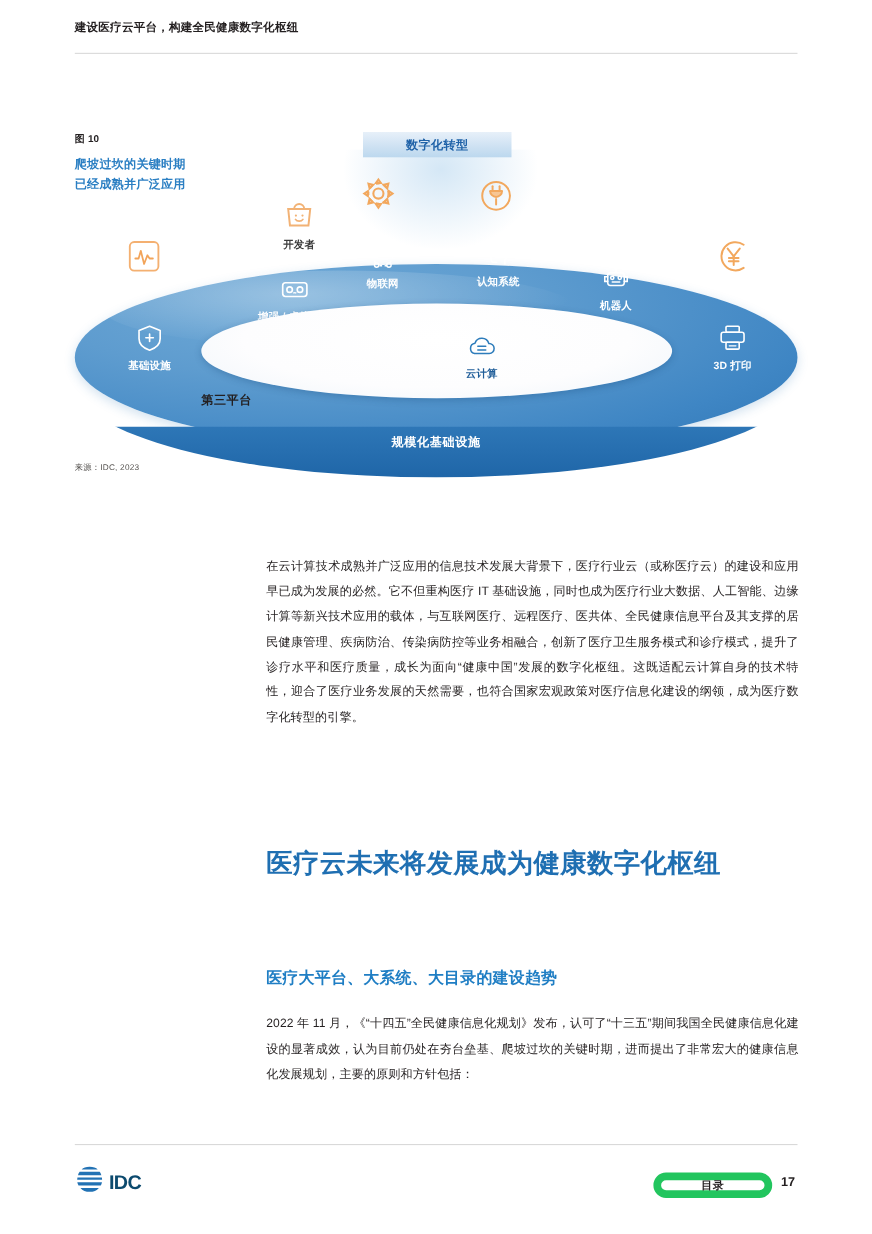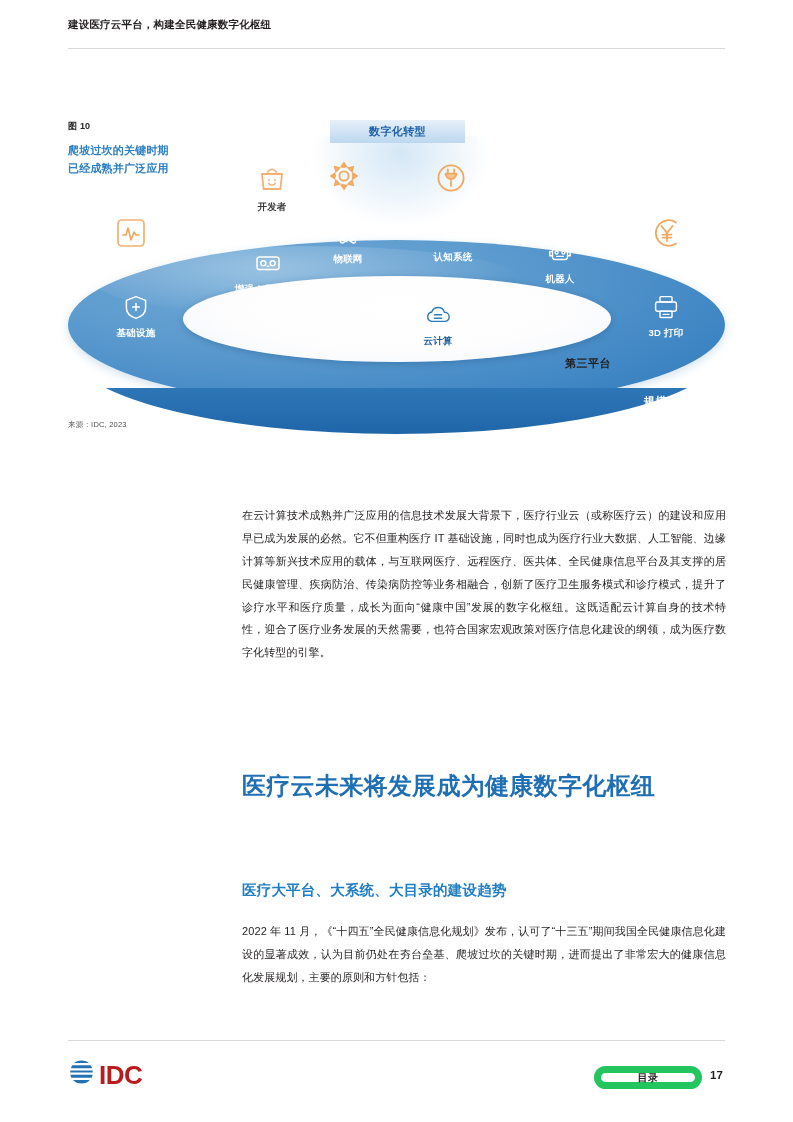--- a/index.html
+++ b/index.html
@@ -55,33 +55,33 @@
     pointer-events: none;
   }
   
   .base-band {
     position: absolute; left: 0px; top: 240px; width: 657px; height: 86px;
     border-radius: 0 0 50% 50% / 0 0 100% 100%;
     background: linear-gradient(180deg, #3f86c4 0%, #2f78b8 42%, #1f66a8 100%);
     clip-path: inset(40px 0 0 0);
   }
   .base-label {
-    position: absolute; left: 0; top: 286px; width: 657px; text-align: right;
+    position: absolute; left: 0; top: 286px; width: 657px; text-align: center;
     font-size: 11px; font-weight: bold; color: #ffffff; letter-spacing: .6px;
   }
 
   
   .ellipse-inner {
     position: absolute; left: 115px; top: 168px; width: 428px; height: 86px;
     border-radius: 50%;
     background: radial-gradient(ellipse at 50% 38%, #ffffff 0%, #fdfdfe 58%, #eef4fa 100%);
     box-shadow: 0 2px 7px rgba(20,70,120,.30);
   }
   .inner-label {
-    position: absolute; left: 115px; top: 248px; width: 428px; text-align: right;
+    position: absolute; left: 115px; top: 248px; width: 428px; text-align: left;
     font-size: 11px; font-weight: bold; color: #231f20; letter-spacing: .5px;
   }
 
   
   .node { position: absolute; text-align: center; width: 96px; }
   .node .ic { height: 32px; display: flex; align-items: flex-end; justify-content: center; }
   .node .lb { margin-top: 5px; font-size: 9.5px; font-weight: bold; letter-spacing: .2px; line-height: 1.3; }
   .node.on-blue .lb { color: #ffffff; }
   .node.on-white .lb { color: #1f5d99; }
   .node.outside .lb { color: #3b3b3b; }
@@ -97,21 +97,21 @@
   h1.sect {
     font-size: 24px; font-weight: bold; color: #1f6fb2; line-height: 1.48; letter-spacing: .3px;
   }
   h2.subsect {
     font-size: 14.5px; font-weight: bold; color: #1f7ec4; line-height: 1.5; letter-spacing: .2px;
   }
 
   
   .ftr-rule { position: absolute; left: 68px; top: 1040px; width: 657px; height: 1px; background: #d9d9d9; }
   .logo { position: absolute; left: 68px; top: 1059px; display: flex; align-items: center; gap: 4px; }
-  .logo-word { font-size: 26px; font-weight: bold; color: #b91c1c; letter-spacing: -0.5px; line-height: 1; }
+  .logo-word { font-size: 18px; font-weight: bold; color: #0c4a6e; letter-spacing: -0.5px; line-height: 1; }
   .toc-pill {
     position: absolute; left: 594px; top: 1066px; width: 108px; height: 23px;
     border: 7px solid #22c55e; border-radius: 12px;
     display: flex; align-items: center; justify-content: center;
   }
   .toc-pill span { font-size: 10px; font-weight: bold; color: #231f20; letter-spacing: .5px; }
   .pageno { position: absolute; left: 710px; top: 1069px; font-size: 11.5px; font-weight: bold; color: #231f20; }
 </style>
 </head>
 <body>
@@ -173,21 +173,21 @@
     <div class="float-ic" style="left:580px; top:106px;">
       <svg width="38" height="38" viewBox="0 0 38 38" fill="none" stroke="#f2a85e" stroke-width="1.8">
         <path d="M28 8.5 A12.8 12.8 0 1 0 28 29.5" stroke-linecap="round"></path>
         <path d="M13.5 12 L19 19 L24.5 12" stroke-linecap="round" stroke-linejoin="round"></path>
         <path d="M19 19 L19 27" stroke-linecap="round"></path>
         <path d="M14.6 20.6 L23.4 20.6" stroke-linecap="round"></path>
         <path d="M14.6 23.6 L23.4 23.6" stroke-linecap="round"></path>
       </svg>
     </div>
 
-    <div class="node outside" style="left:156px; top:56px;">
+    <div class="node outside" style="left:156px; top:72px;">
       <div class="ic">
         <svg width="34" height="34" viewBox="0 0 34 34" fill="none" stroke="#f2b275" stroke-width="1.8">
           <path d="M7 12 L27 12 L25.4 27 L8.6 27 Z"></path>
           <path d="M12.4 12 A4.6 4.6 0 0 1 21.6 12" stroke-width="1.7"></path>
           <circle cx="14" cy="18" r="1" fill="#f2b275" stroke="none"></circle>
           <circle cx="20" cy="18" r="1" fill="#f2b275" stroke="none"></circle>
           <path d="M13.6 21.4 A3.8 3 0 0 0 20.4 21.4" stroke-width="1.5" stroke-linecap="round"></path>
         </svg>
       </div>
       <div class="lb">开发者</div>

